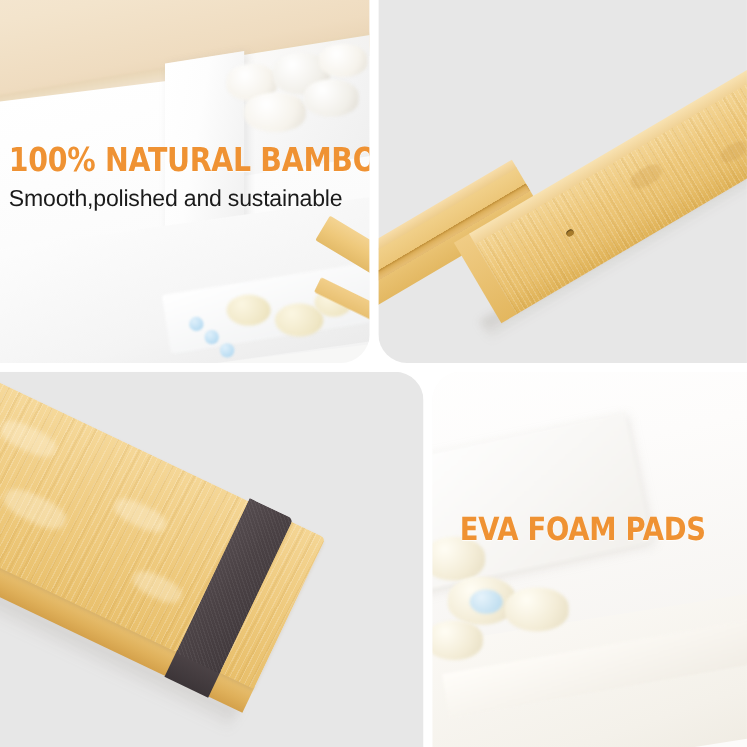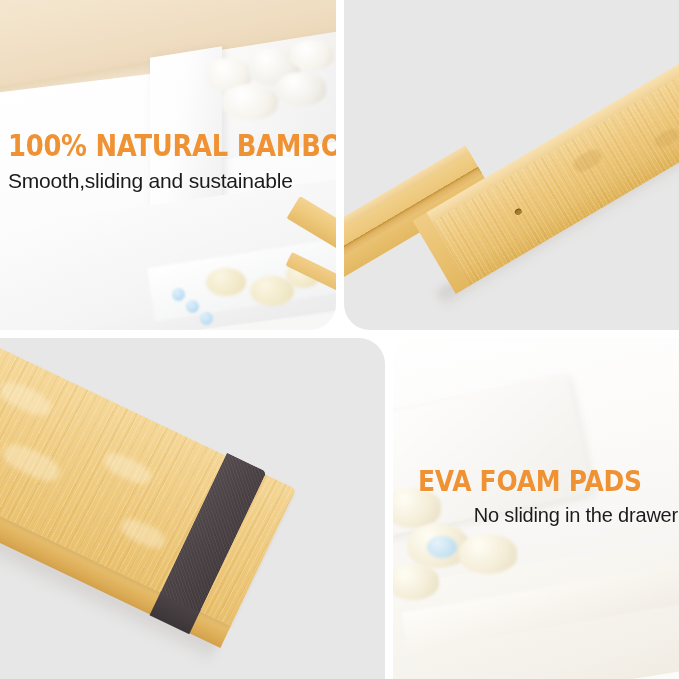--- a/index.html
+++ b/index.html
@@ -439,21 +439,21 @@
     <div class="blue-dot" style="left:200px;top:312px;"></div>
     <div class="cream-blob" style="left:206px;top:268px;width:40px;height:28px;"></div>
     <div class="cream-blob" style="left:250px;top:276px;width:44px;height:30px;"></div>
     <div class="cream-blob" style="left:286px;top:262px;width:34px;height:26px;"></div>
 
     <div class="bamboo-peek"></div>
     <div class="bamboo-peek2"></div>
 
     <div class="copy-block" id="copy-tl">
       <p class="headline">100% NATURAL BAMBOO</p>
-      <p class="subline">Smooth,sliding and sustainable</p>
+      <p class="subline">Smooth,polished and sustainable</p>
     </div>
   </div>
 
   <div class="panel" id="panel-tr">
     <div class="tr-stage">
       <div class="bar-shadow"></div>
 
       <div class="rail">
         <div class="rail-top"></div>
         <div class="rail-groove"></div>
@@ -494,21 +494,20 @@
     <div class="br-lip"></div>
 
     <div class="br-jar" style="left:-8px;top:150px;width:56px;height:40px;"></div>
     <div class="br-jar" style="left:14px;top:186px;width:62px;height:44px;"></div>
     <div class="br-jar" style="left:66px;top:196px;width:58px;height:40px;"></div>
     <div class="br-blue" style="left:34px;top:198px;width:30px;height:22px;"></div>
     <div class="br-jar" style="left:-6px;top:226px;width:52px;height:36px;"></div>
 
     <div class="copy-block" id="copy-br">
       <p class="headline">EVA FOAM PADS</p>
-      <p class="subline">No sliding in the drawer</p>
     </div>
   </div>
 
   <div class="seam" id="seam-v-top"></div>
   <div class="seam" id="seam-h-right"></div>
   <div class="seam" id="seam-h-left"></div>
   <div class="seam" id="seam-v-bot"></div>
 
 </div>
 

